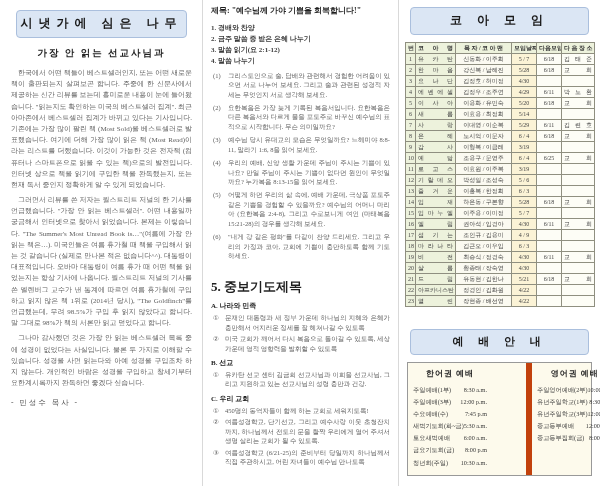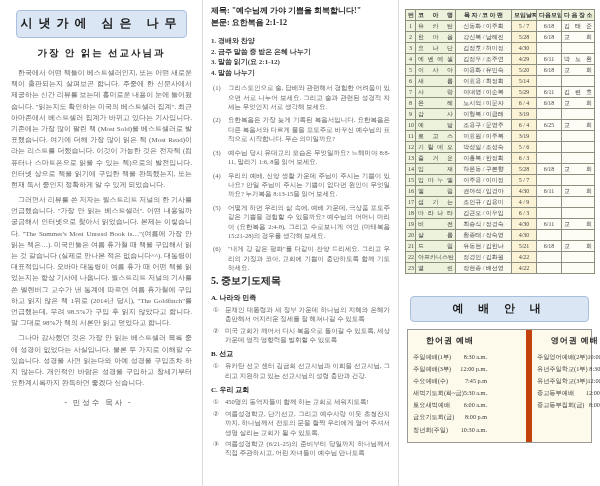--- a/index.html
+++ b/index.html
@@ -18,32 +18,32 @@
     text-align:center; font-weight:bold; color:#1b1b1b;
     font-size:12px; letter-spacing:6px; padding:4px 0 5px; margin:2px 5px 7px 5px;
   }
   .badge.small { font-size:11px; margin-top:22px; }
 
   
   .left-subtitle { text-align:center; font-weight:bold; color:#222; font-size:9.5px;
     letter-spacing:2px; margin:9px 0 8px 0; }
   .article p { font-size:7px; line-height:1.6; text-align:justify; margin:0 0 4px 0;
     text-indent:7px; color:#5e5e5e; }
-  .signature { text-align:center; font-size:7.5px; color:#555; margin-top:9px;
+  .signature { text-align:left; font-size:7.5px; color:#555; margin-top:9px;
     padding-right:6px; letter-spacing:2px; }
 
   
   .mid-title { font-size:8px; font-weight:bold; color:#1f1f1f; line-height:1.55; }
   .agenda { margin-top:6px; }
   .agenda-item { font-size:7px; color:#3d3d3d; line-height:1.55; font-weight:bold; }
   .q, .pitem { position:relative; font-size:6.5px; line-height:1.45; color:#5e5e5e;
     text-align:justify; margin-top:4px; }
   .q { padding-left:17px; }
   .q .num { position:absolute; left:2px; top:0; }
-  .prayer-h { font-size:10px; font-weight:bold; color:#1f1f1f; margin-top:1px; }
+  .prayer-h { font-size:13px; font-weight:bold; color:#1f1f1f; margin-top:18px; }
   .psec-t { font-size:7px; font-weight:bold; color:#1f1f1f; margin-top:5px; }
   .pitem { padding-left:14px; margin-top:2px; }
   .pitem .num { position:absolute; left:2px; top:0; }
 
   
   .koa-table { width:100%; border-collapse:collapse; table-layout:fixed; margin-top:4px; }
   .koa-table th, .koa-table td {
     border:1px solid #8f8f80; font-size:6px; padding:1px 2px; height:8px;
     line-height:8px; color:#474747; overflow:hidden; white-space:nowrap; box-sizing:border-box;
   }
@@ -80,21 +80,20 @@
 
         <p>그러면서 리뷰를 쓴 저자는 월스트리트 저널의 한 기사를 언급했습니다. "가장 안 읽는 베스트셀러". 어떤 내용일까 궁금해서 인터넷으로 찾아서 읽었습니다. 본제는 이렇습니다. "The Summer's Most Unread Book is…"(여름에 가장 안 읽는 책은…). 미국인들은 여름 휴가철 때 책을 구입해서 읽는 것 같습니다 (실제로 만나본 적은 없습니다^^). 대통령이 대표적입니다. 오바마 대통령이 여름 휴가 때 어떤 책을 읽었는지는 항상 기사에 나옵니다. 월스트리트 저널의 기사를 쓴 엘렌버그 교수가 낸 통계에 따르면 여름 휴가철에 구입하고 읽지 않은 책 1위로 (2014년 당시), "The Goldfinch"를 언급했는데, 무려 98.5%가 구입 후 읽지 않았다고 합니다. 말 그대로 98%가 책의 서론만 읽고 덮었다고 합니다.</p>
 
         <p>그나마 감사했던 것은 가장 안 읽는 베스트셀러 목록 중에 성경이 없었다는 사실입니다. 물론 두 가지로 이해할 수 있습니다. 성경을 사면 읽는다와 아예 성경을 구입조차 하지 않는다. 개인적인 바람은 성경을 구입하고 창세기부터 요한계시록까지 완독하면 좋겠다 싶습니다.</p>
       </div>
     <div class="signature">-   민성수 목사 -</div>
   </div>
 
   <div class="col col-mid">
     <div class="mid-title">제목: "예수님께 가야 기쁨을 회복합니다!"</div>
-    <div class="mid-title">본문: 요한복음 2:1-12</div>
 
     <div class="agenda">
 
         <div class="agenda-item">1. 경배와 찬양</div>
 
         <div class="agenda-item">2. 금주 말씀 중 받은 은혜 나누기</div>
 
         <div class="agenda-item">3. 말씀 읽기(요 2:1-12)</div>
 
         <div class="agenda-item">4. 말씀 나누기</div>
@@ -182,20 +181,21 @@
                 <span class="num">③</span>
                 <span>여름성경학교 (6/21-25)의 준비부터 당일까지 하나님께서 직접 주관하시고, 어린 자녀들이 예수님 만나도록</span>
               </div>
 
             </div>
         </div>
       </div>
   </div>
 
   <div class="col col-right">
+    <div class="badge">코 아 모 임</div>
 
     <table class="koa-table">
       <thead>
         <tr>
           <th class="c0">번</th>
           <th class="c1 spread">코 아 명</th>
           <th class="c2">목 자 / 코 아 맨</th>
           <th class="c3">모임날짜</th>
           <th class="c4">다음모임</th>
           <th class="c5 spread">다 음 장 소</th>

